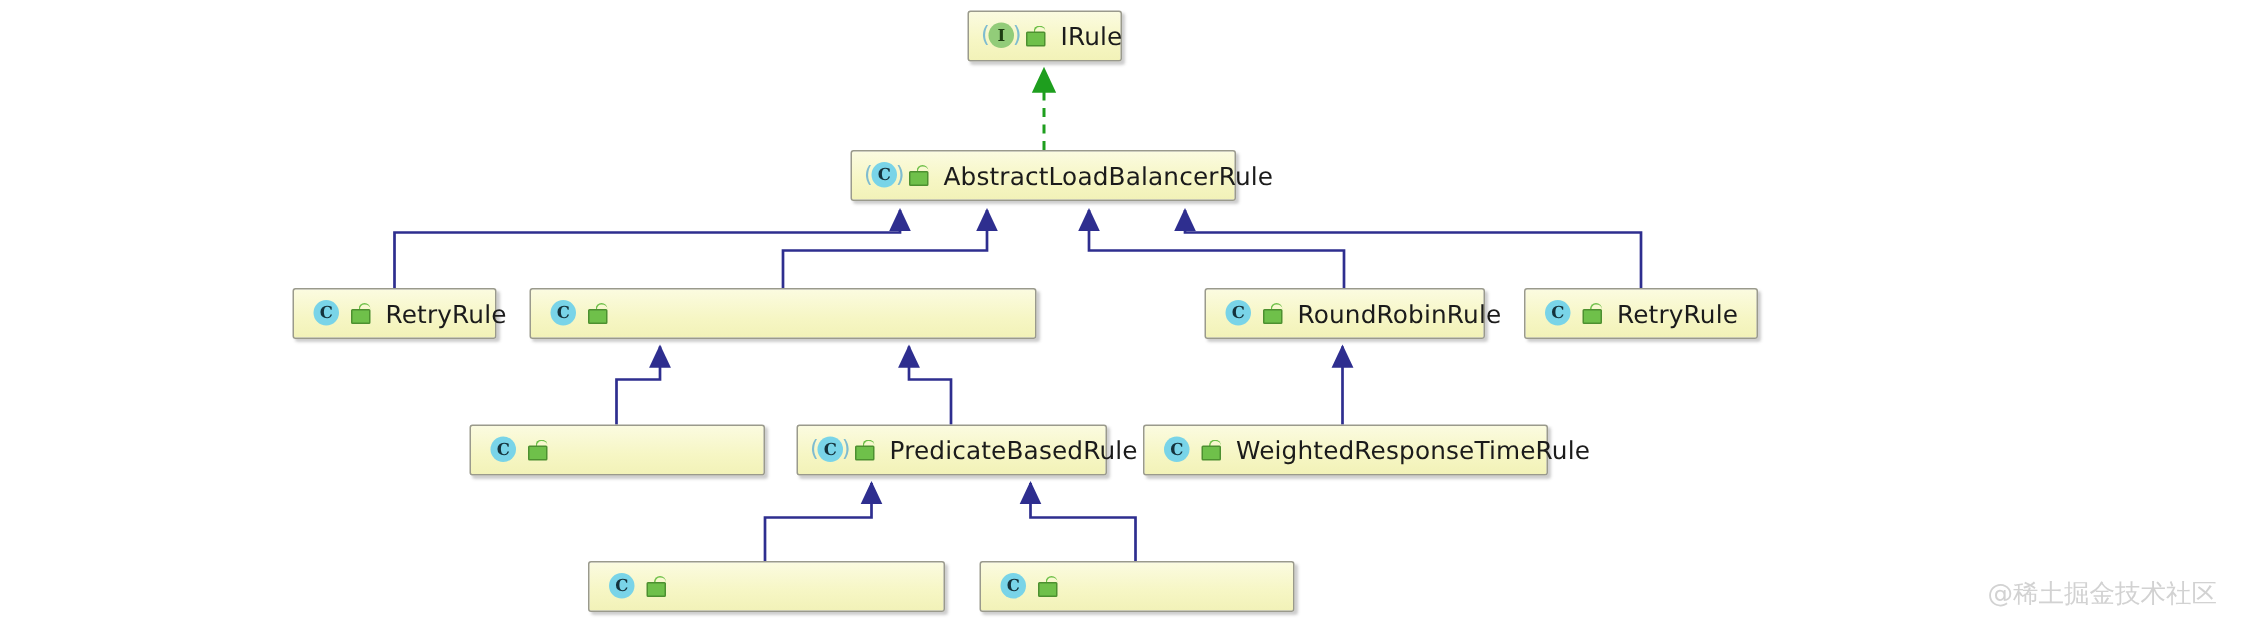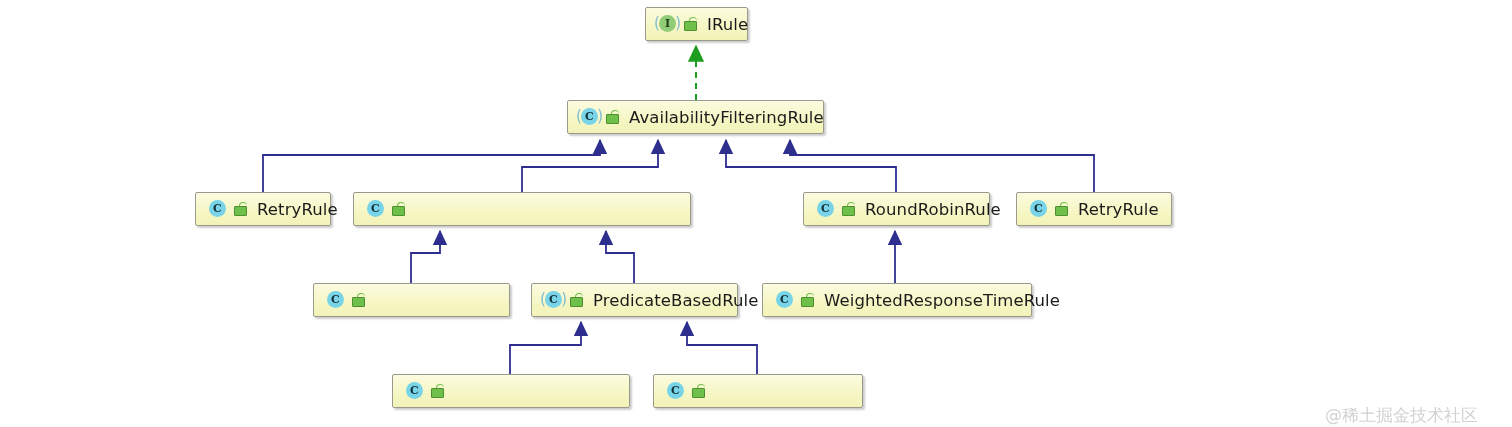--- a/index.html
+++ b/index.html
@@ -187,21 +187,21 @@
   </div>
 
   <div class="uml-node" style="left:567px; top:100px; width:257px;">
     <span class="type-icon kind-class is-abstract">
       <span class="disc">C</span>
     </span>
     <span class="lock-icon">
       <span class="shackle"></span>
         <span class="body"></span>
     </span>
-    <span class="node-label">AvailabilityFilteringRule</span>
+    <span class="node-label">AbstractLoadBalancerRule</span>
   </div>
 
   <div class="uml-node" style="left:195px; top:192px; width:136px;">
     <span class="type-icon kind-class">
       <span class="disc">C</span>
     </span>
     <span class="lock-icon">
       <span class="shackle"></span>
         <span class="body"></span>
     </span>
@@ -285,15 +285,15 @@
   <div class="uml-node" style="left:653px; top:374px; width:210px;">
     <span class="type-icon kind-class">
       <span class="disc">C</span>
     </span>
     <span class="lock-icon">
       <span class="shackle"></span>
         <span class="body"></span>
     </span>
   </div>
 
-  <div class="watermark" style="left:1325px; top:404px;">@稀土掘金技术社区</div>
+  <div class="watermark" style="left:1325px; top:384px;">@稀土掘金技术社区</div>
 
 </div>
 
 </body></html>

